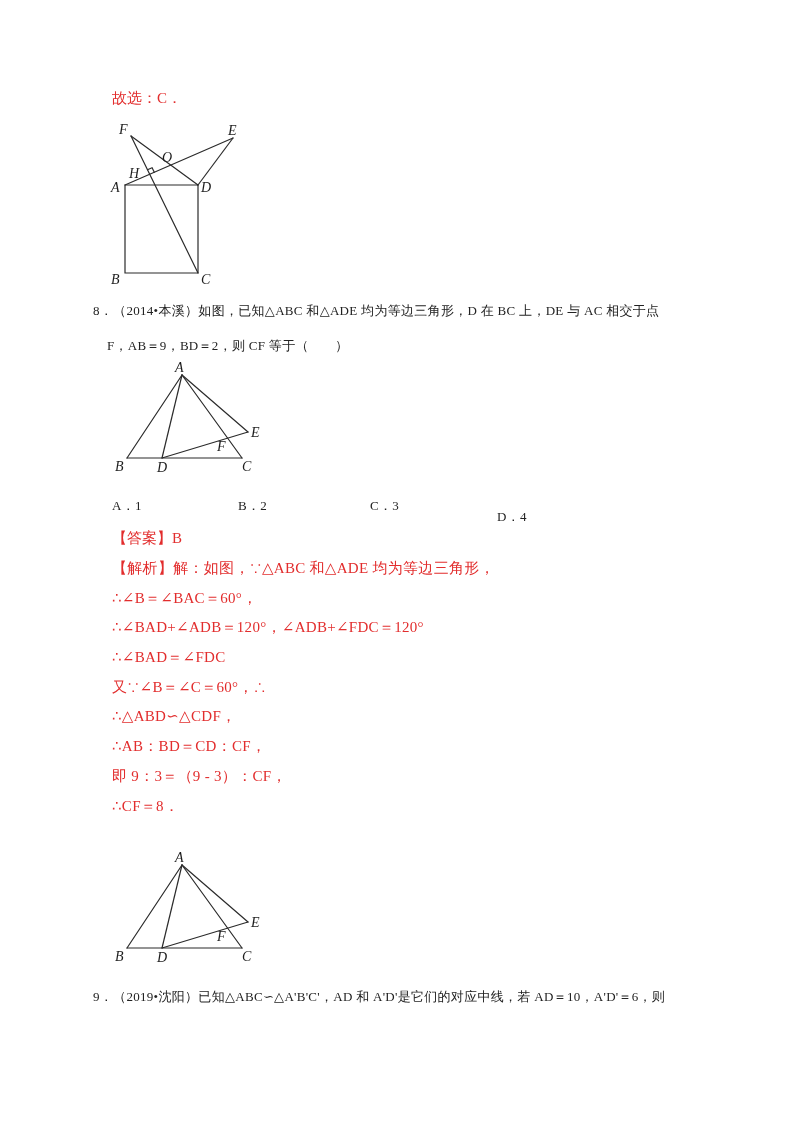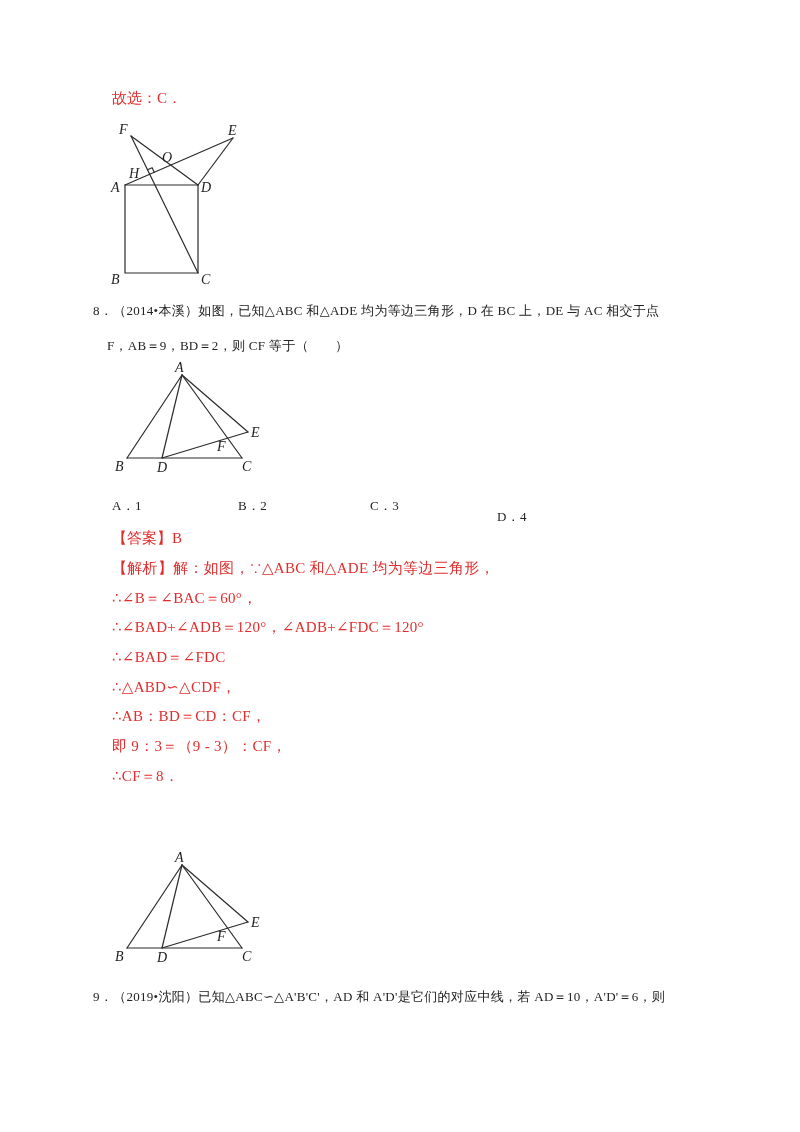--- a/index.html
+++ b/index.html
@@ -80,20 +80,21 @@
     <span class="abs prob-line" style="left:497px; top:508px;">D．4</span>
   </div>
 
   <div class="abs txt red" style="left:112px; top:529px;">【答案】B</div>
 
   <div class="abs red" style="left:112px; top:554px;">
     <div class="solution-line">【解析】解：如图，∵△ABC 和△ADE 均为等边三角形，</div>
     <div class="solution-line">∴∠B＝∠BAC＝60°，</div>
     <div class="solution-line">∴∠BAD+∠ADB＝120°，∠ADB+∠FDC＝120°</div>
     <div class="solution-line">∴∠BAD＝∠FDC</div>
+    <div class="solution-line">又∵∠B＝∠C＝60°，∴</div>
     <div class="solution-line">∴△ABD∽△CDF，</div>
     <div class="solution-line">∴AB：BD＝CD：CF，</div>
     <div class="solution-line">即 9：3＝（9 - 3）：CF，</div>
     <div class="solution-line">∴CF＝8．</div>
   </div>
 
   <svg class="figure" style="left:105px; top:850px;" width="172" height="118" viewBox="0 0 172 118">
     <line x1="77" y1="15" x2="22" y2="98"></line>
     <line x1="77" y1="15" x2="137" y2="98"></line>
     <line x1="77" y1="15" x2="57" y2="98"></line>

